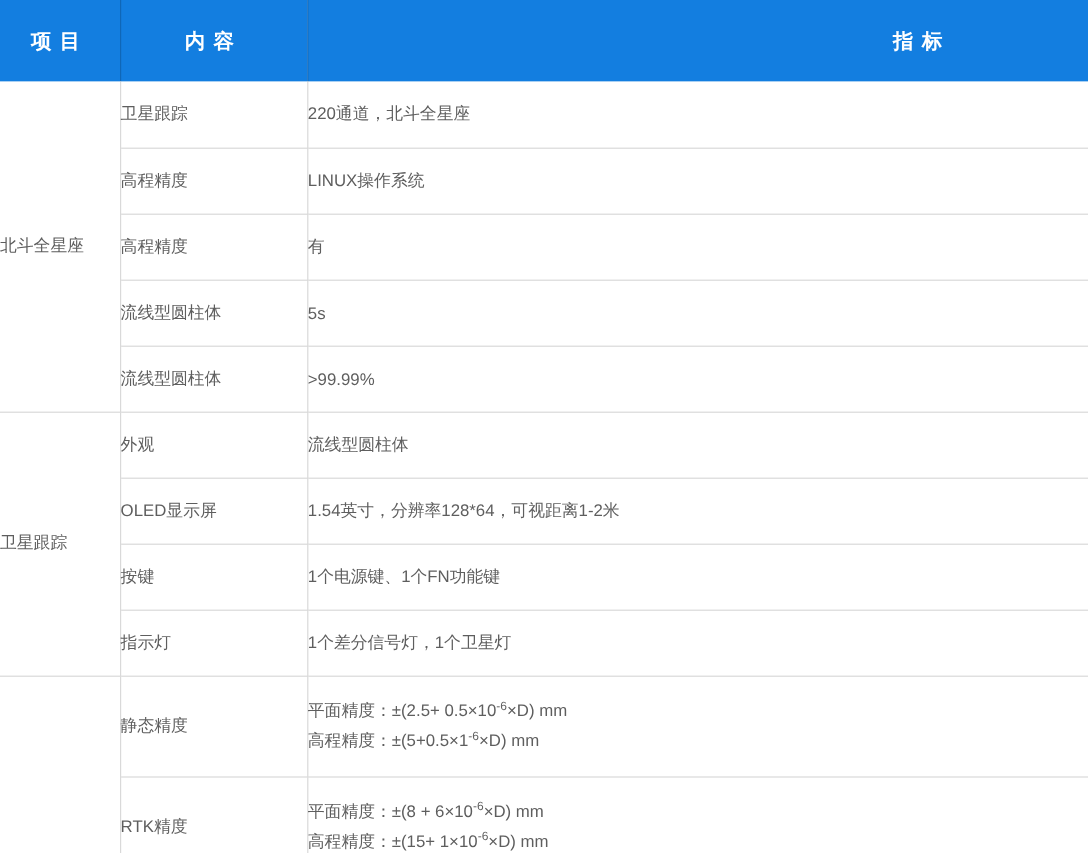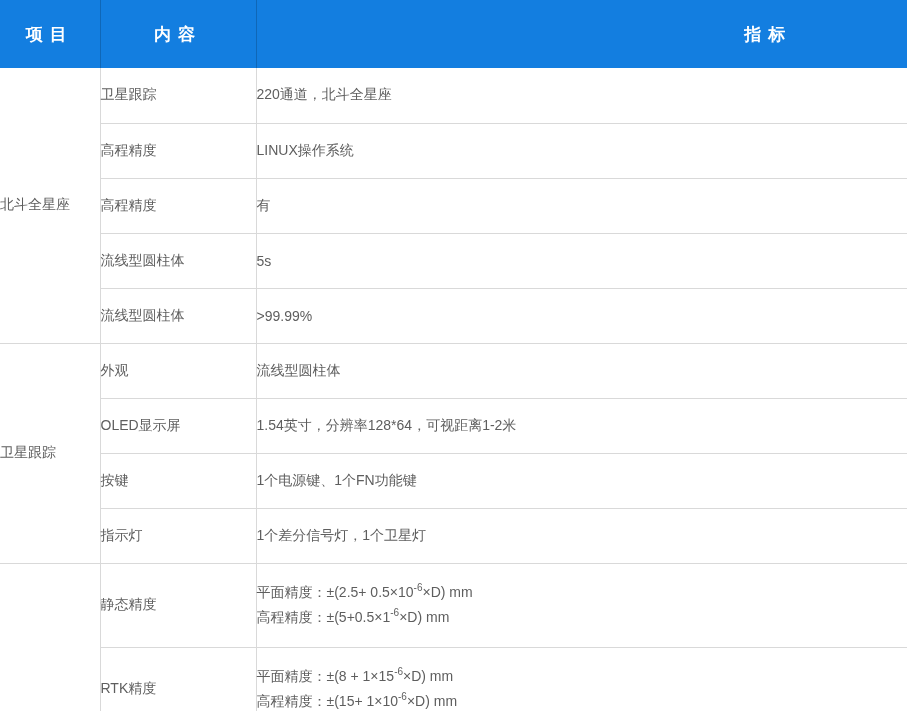--- a/index.html
+++ b/index.html
@@ -124,19 +124,19 @@
         <td rowspan="2" class="group-cell"></td>
         <td>静态精度</td>
         <td>
           <div class="val-line"><span>平面精度：±(2.5+ 0.5×10</span><sup>-6</sup><span>×D) mm</span></div>
           <div class="val-line"><span>高程精度：±(5+0.5×1</span><sup>-6</sup><span>×D) mm</span></div>
         </td>
       </tr>
       <tr class="row-tall">
         <td>RTK精度</td>
         <td>
-          <div class="val-line"><span>平面精度：±(8 + 1×15</span><sup>-6</sup><span>×D) mm</span></div>
+          <div class="val-line"><span>平面精度：±(8 + 6×10</span><sup>-6</sup><span>×D) mm</span></div>
           <div class="val-line"><span>高程精度：±(15+ 1×10</span><sup>-6</sup><span>×D) mm</span></div>
         </td>
       </tr>
     </tbody>
   </table>
 </div>
 
 </body></html>

